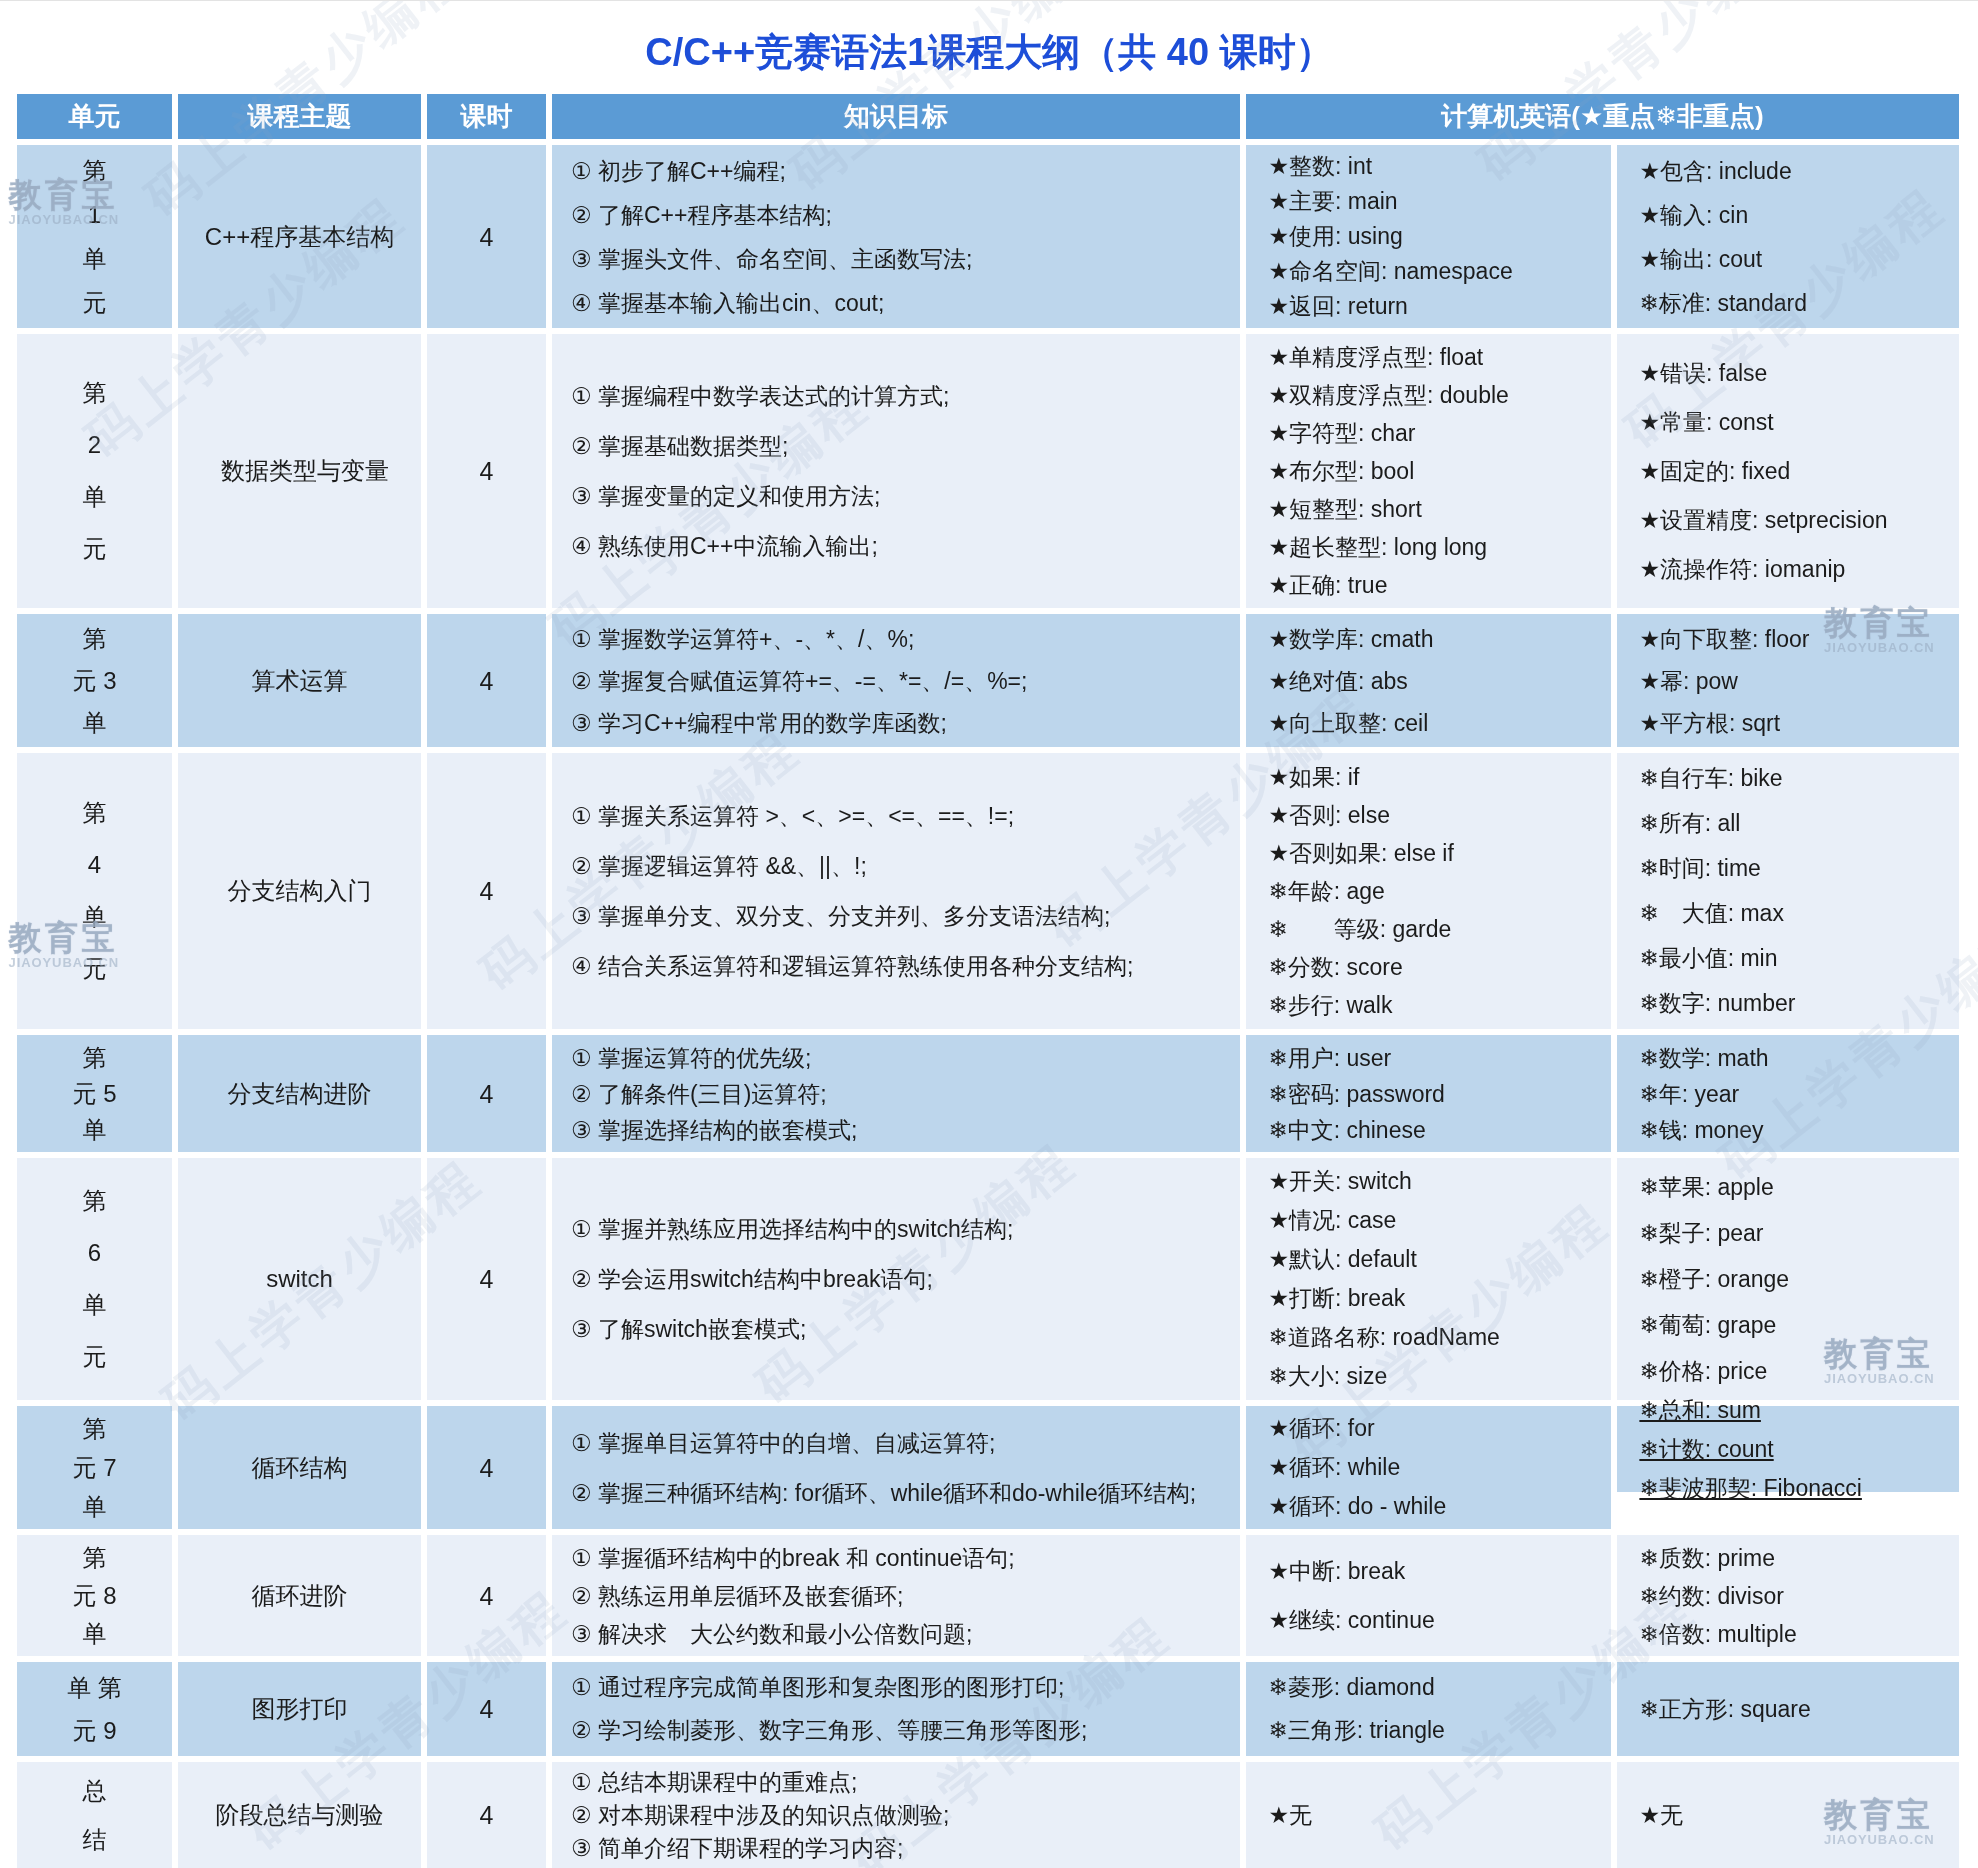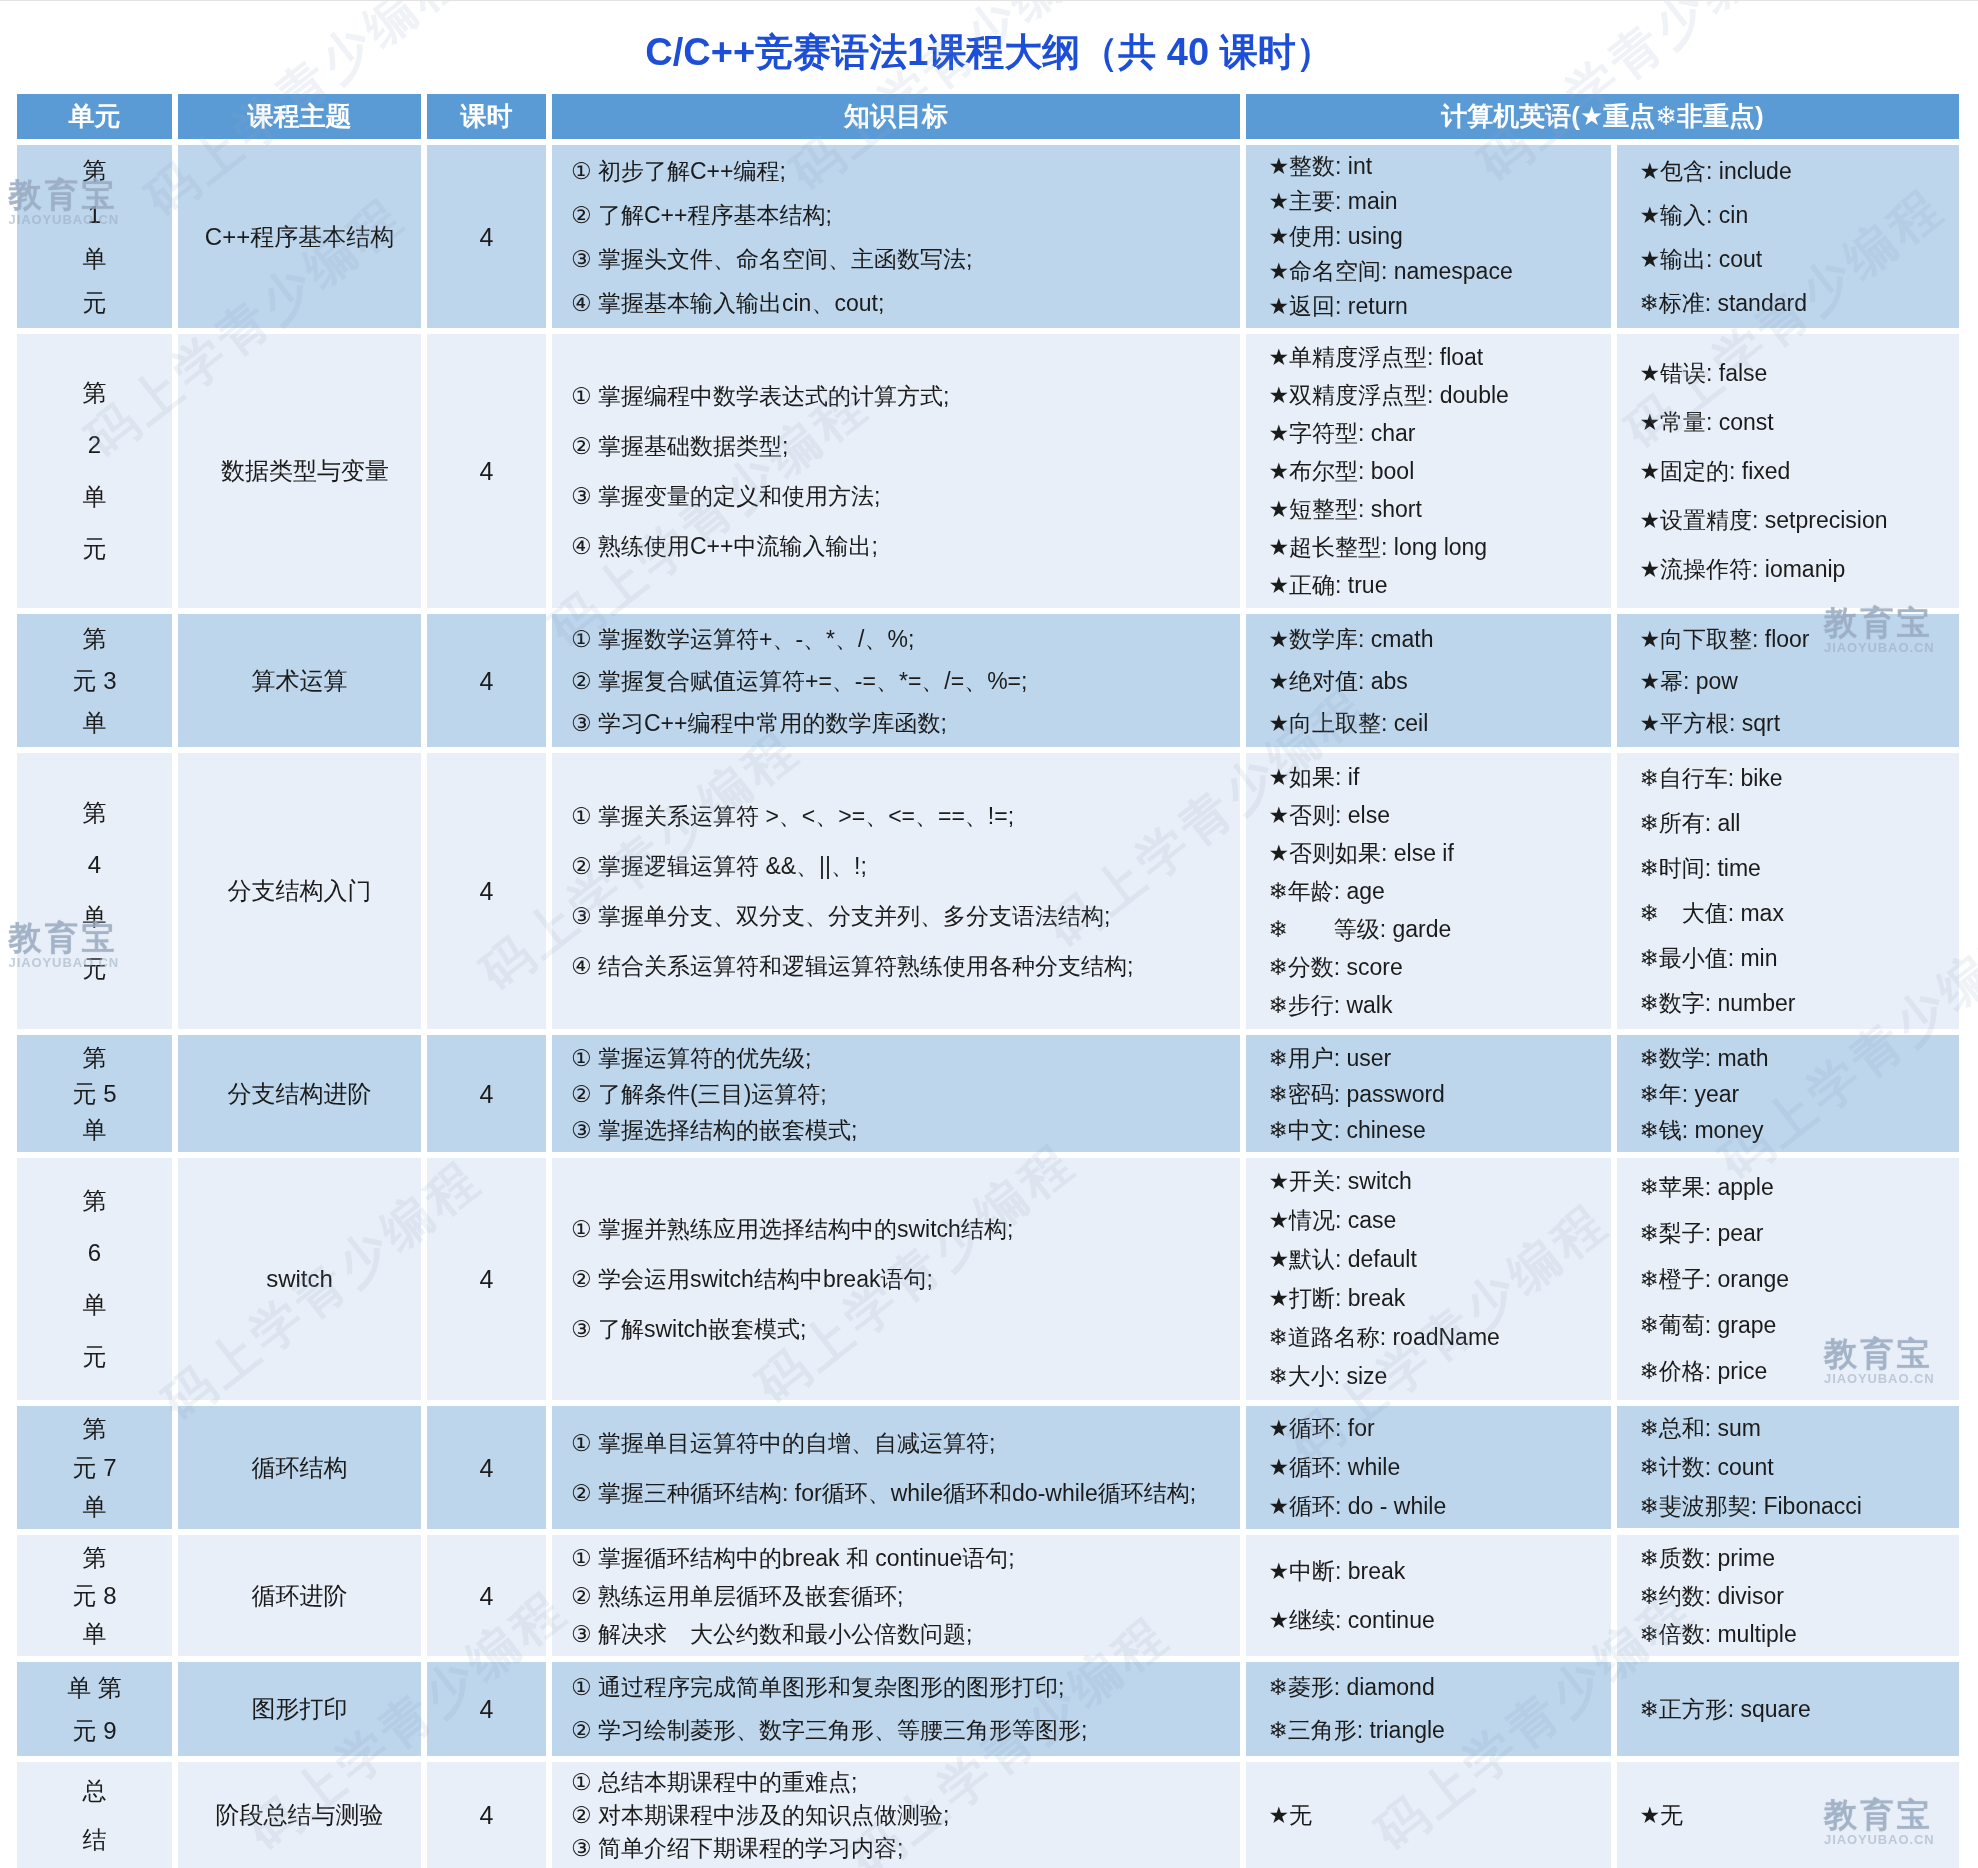--- a/index.html
+++ b/index.html
@@ -206,21 +206,21 @@
           <div style="line-height: 52px;">循环结构</div>
         </div><div class="cell hours-cell bg-dark" style="height: 123px;">
           <div style="line-height: 52px;">4</div>
         </div><div class="cell obj-cell bg-dark" style="height: 123px;">
           <div style="line-height: 50px;">① 掌握单目运算符中的自增、自减运算符;</div>
           <div style="line-height: 50px;">② 掌握三种循环结构: for循环、while循环和do-while循环结构;</div>
         </div><div class="cell eng-cell bg-dark" style="height: 123px;">
           <div style="line-height: 39px;">★循环: for</div>
           <div style="line-height: 39px;">★循环: while</div>
           <div style="line-height: 39px;">★循环: do - while</div>
-        </div><div class="cell eng-cell bg-dark" style="height: 122px;">
+        </div><div class="cell eng-cell bg-dark" style="height: 86px; text-decoration: underline;">
           <div style="line-height: 39px;">❄总和: sum</div>
           <div style="line-height: 39px;">❄计数: count</div>
           <div style="line-height: 39px;">❄斐波那契: Fibonacci</div>
         </div></div>
       <div style="display: contents;"><div class="cell unit-cell bg-light" style="height: 121px;">
           <div style="line-height: 38px;">第</div>
           <div style="line-height: 38px;">元 8</div>
           <div style="line-height: 38px;">单</div>
         </div><div class="cell topic-cell bg-light" style="height: 121px;">
           <div style="line-height: 52px;">循环进阶</div>

